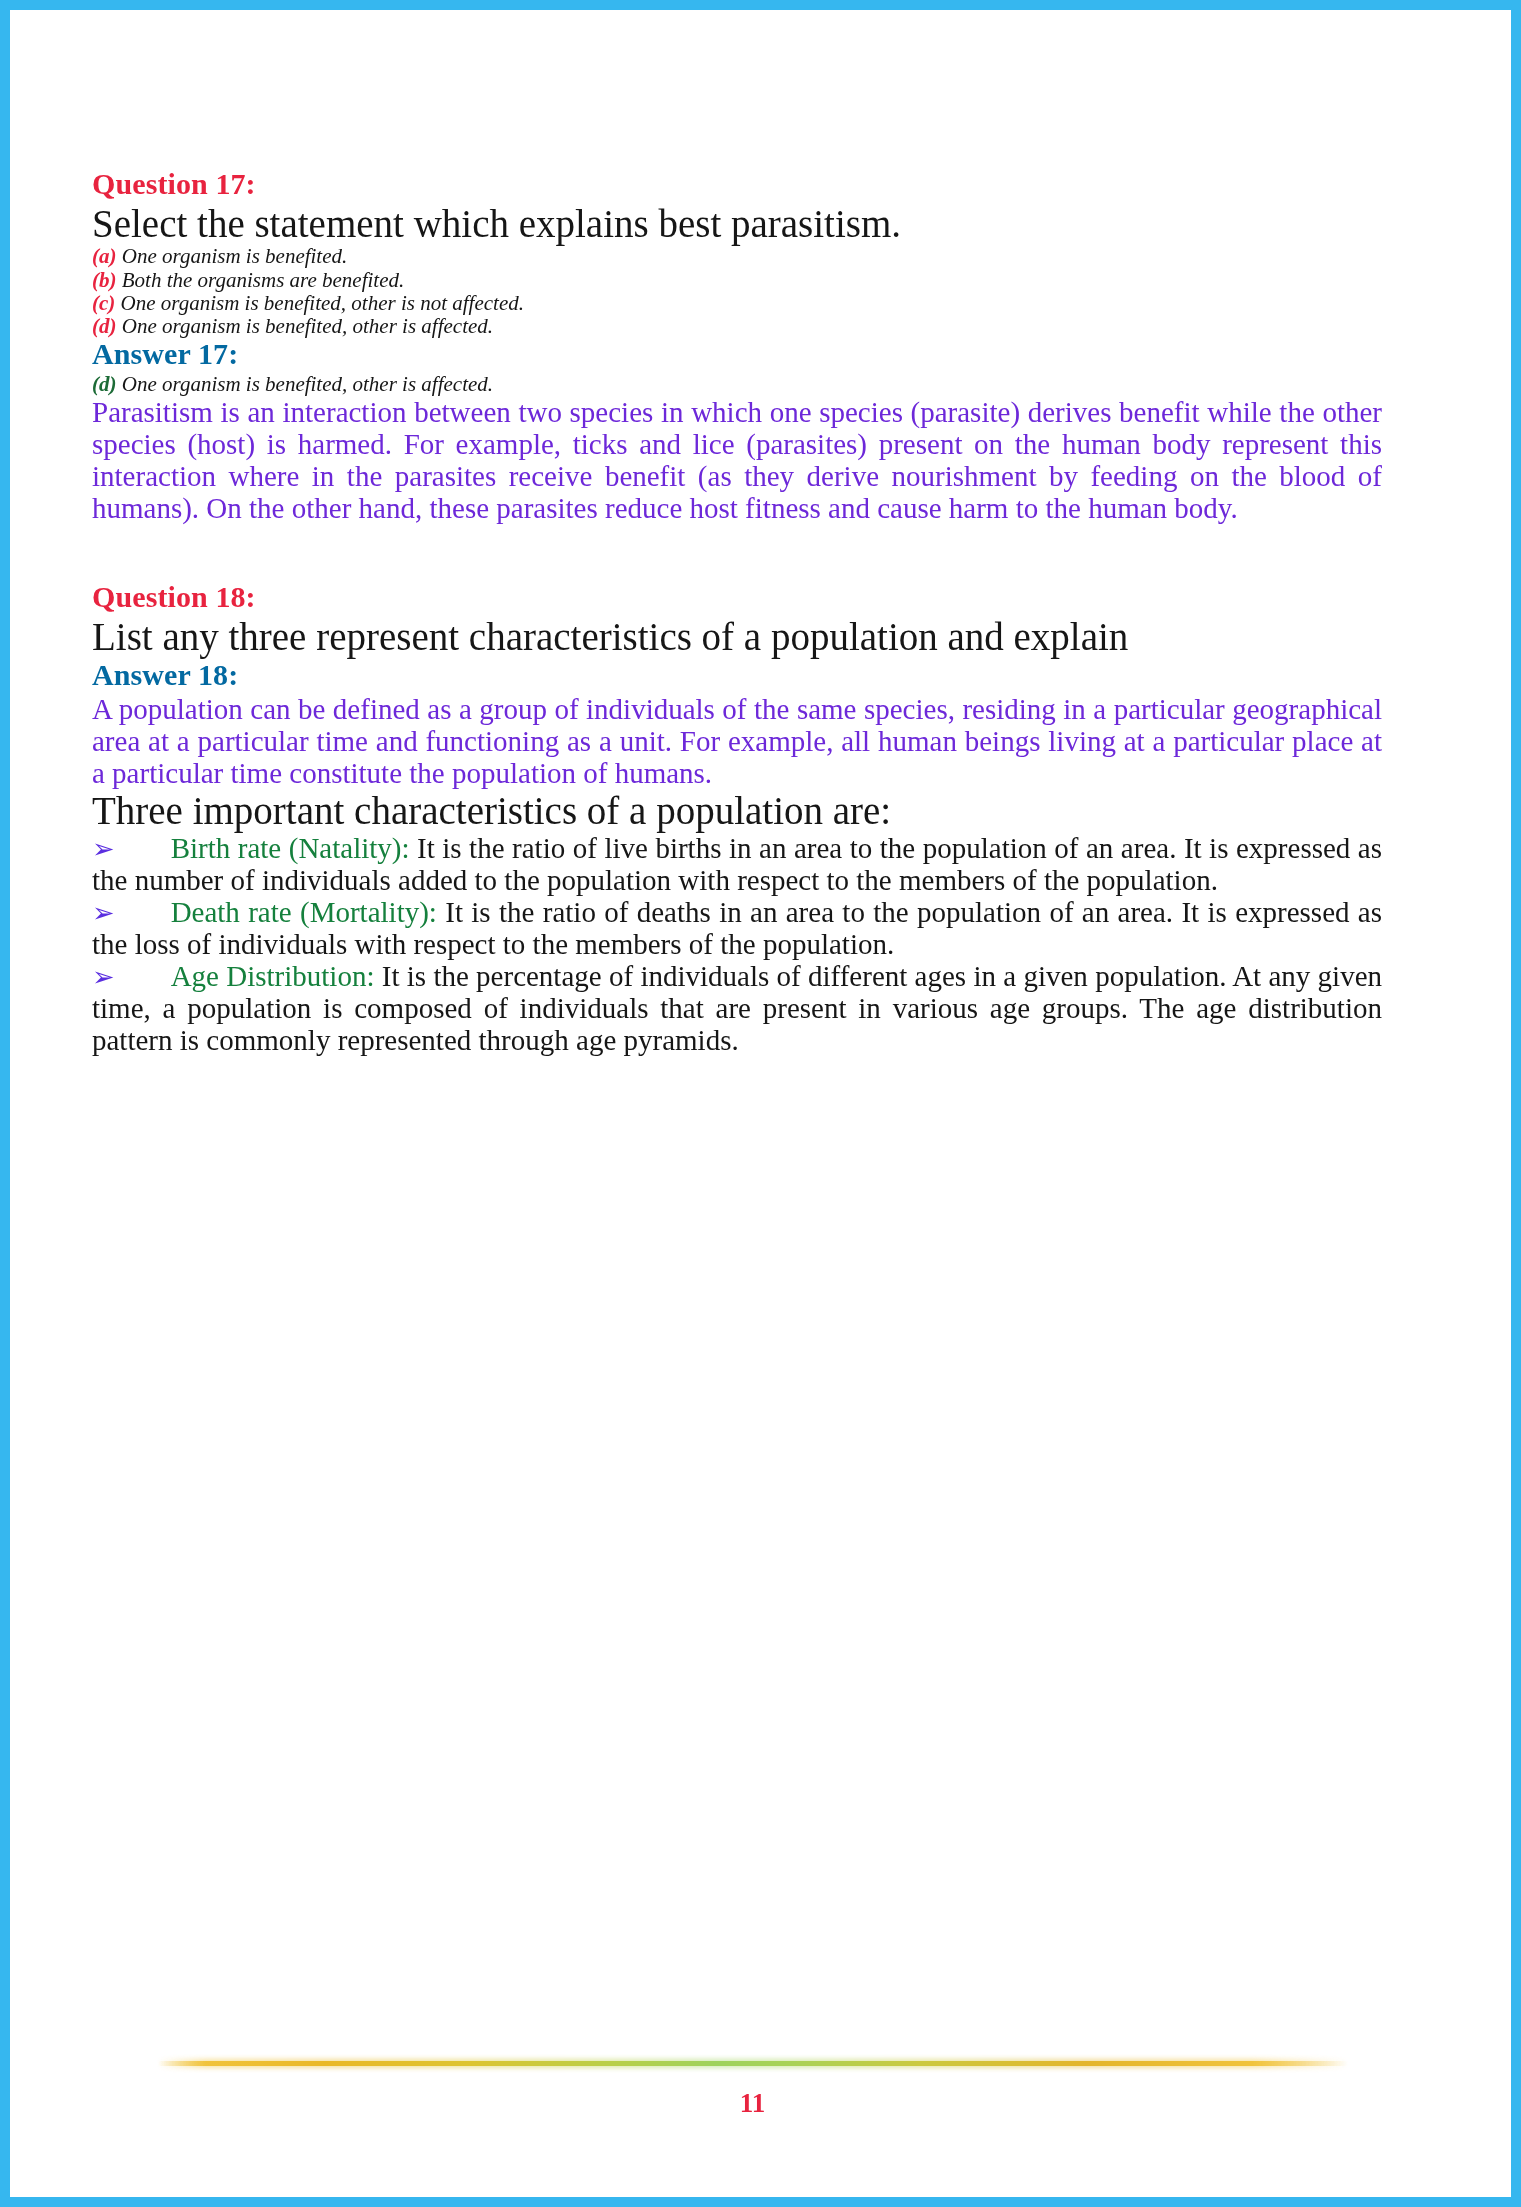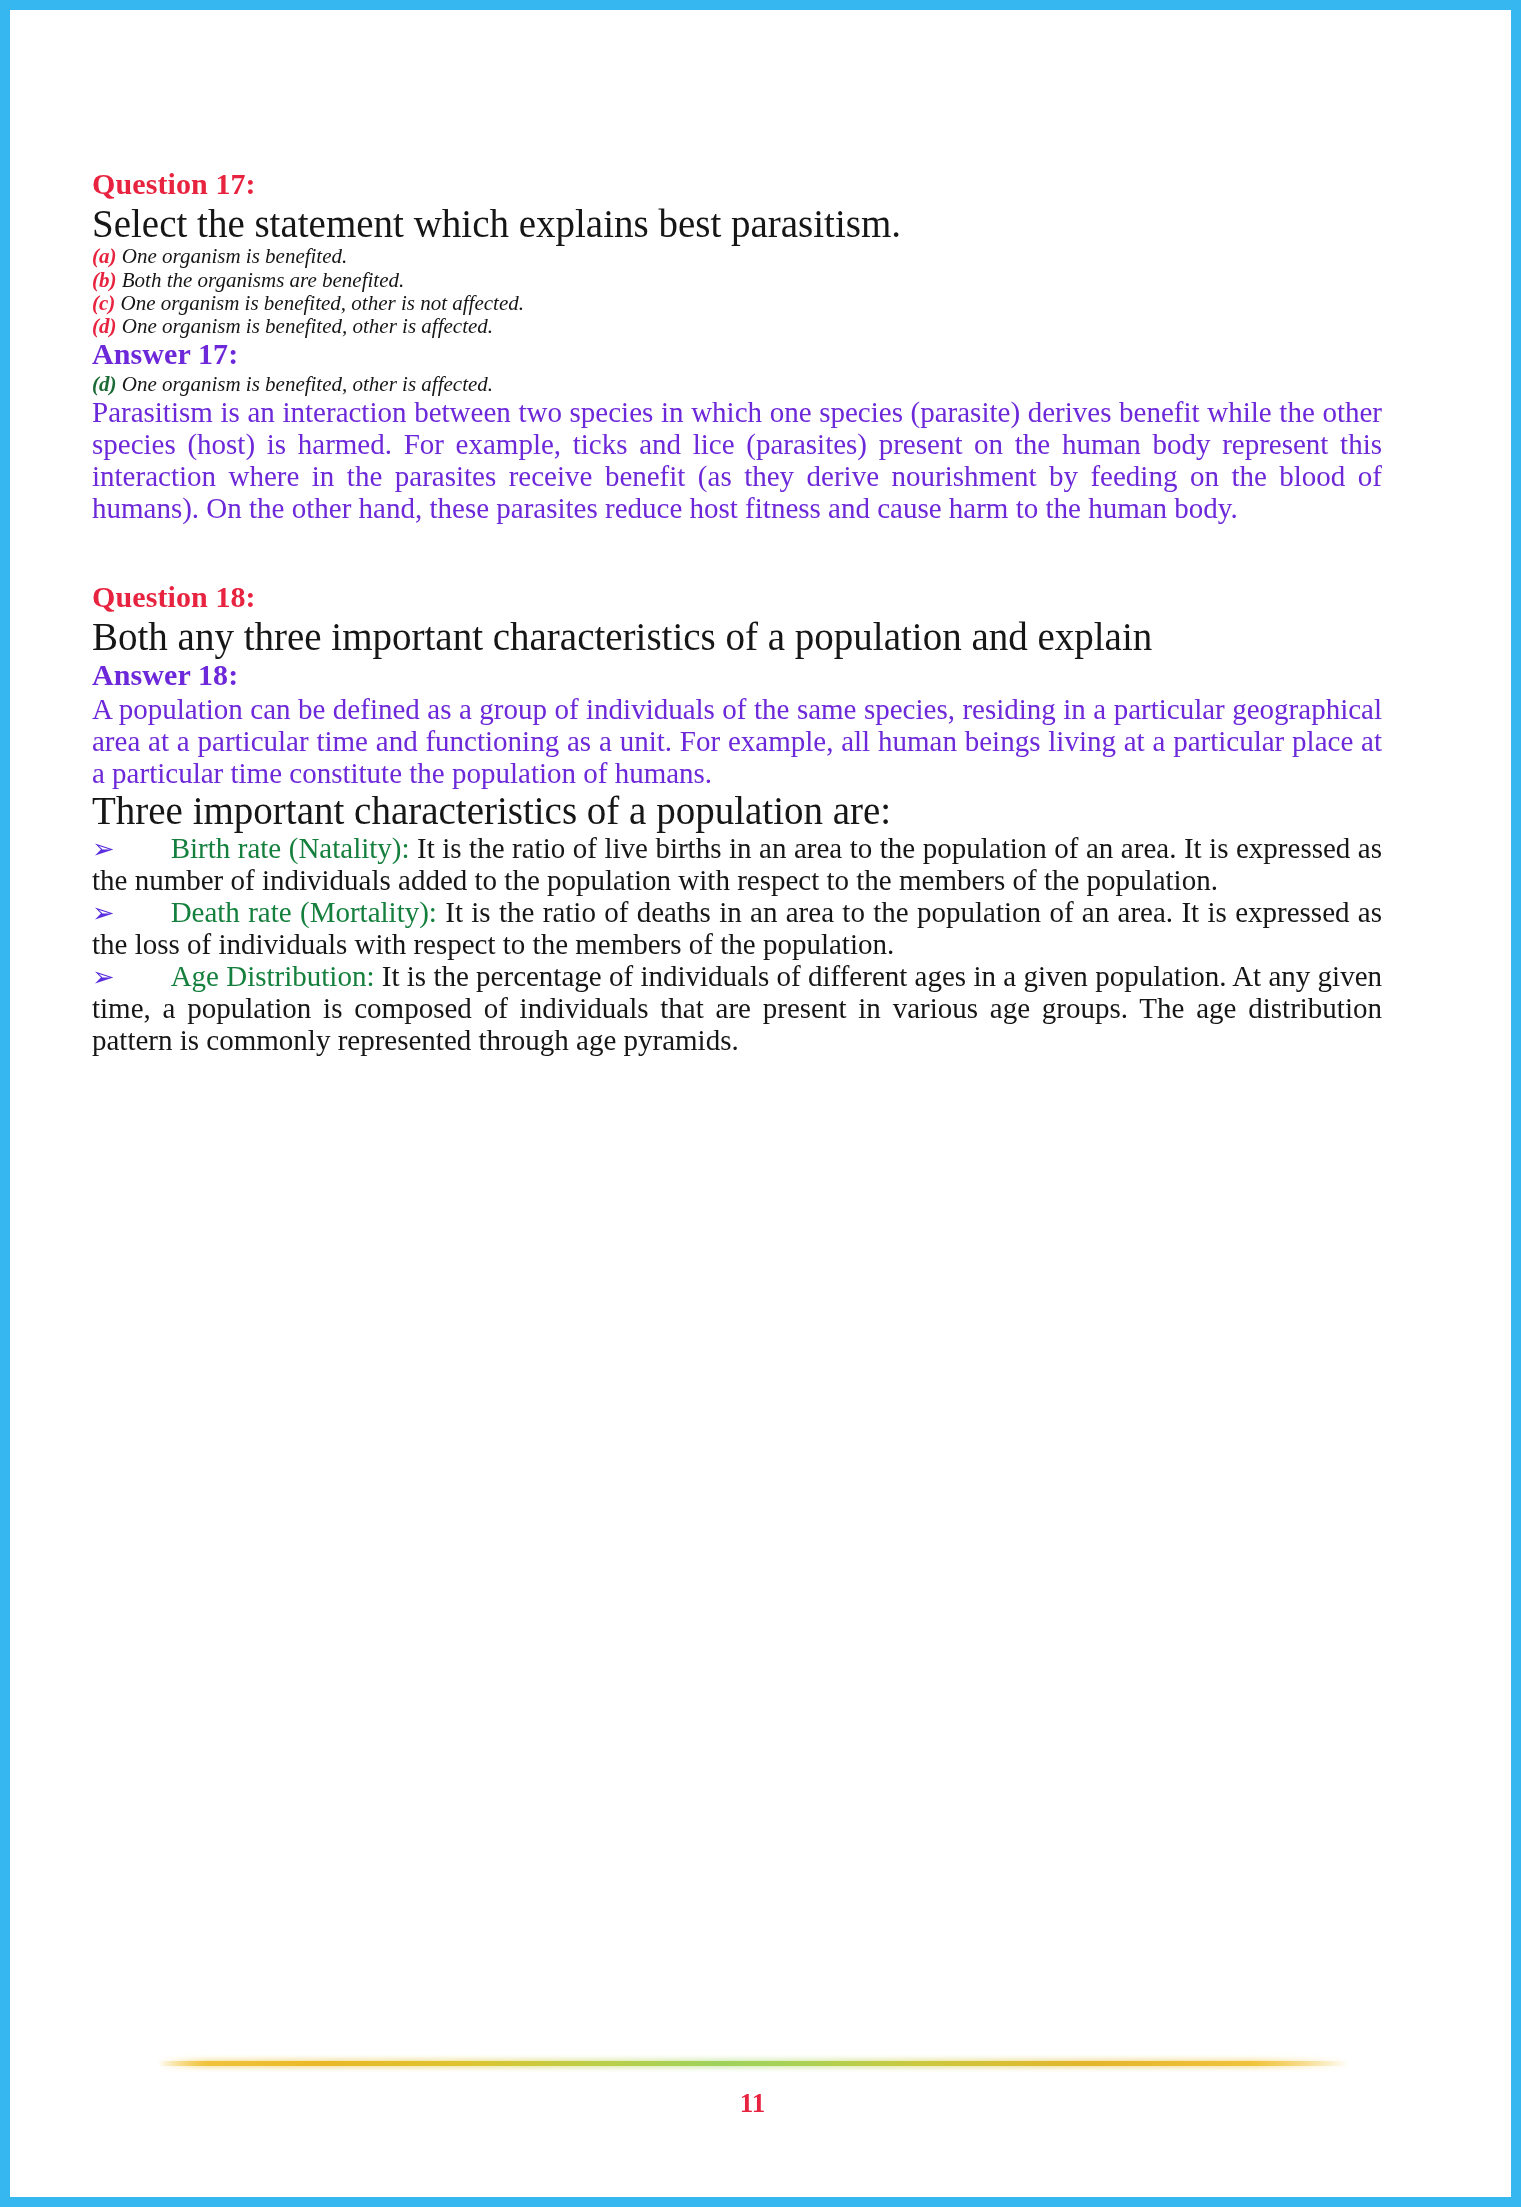--- a/index.html
+++ b/index.html
@@ -53,21 +53,21 @@
 
   
   .heading {
     font-size: 30px;
     font-weight: bold;
     line-height: 1.08;
     margin: 0 0 2px 0;
     letter-spacing: .1px;
   }
   .heading.q  { color: #e8233f; }
-  .heading.a  { color: #6d28d9; }
+  .heading.a  { color: #0369a1; }
 
   .line {
     font-size: 39px;
     line-height: 1.105;
     color: #161616;
     margin: 0;
     white-space: nowrap;
   }
 
   .para {
@@ -193,21 +193,21 @@
 
         <p class="para">Parasitism is an interaction between two species in which one species (parasite) derives benefit while the other species (host) is harmed. For example, ticks and lice (parasites) present on the human body represent this interaction where in the parasites receive benefit (as they derive nourishment by feeding on the blood of humans). On the other hand, these parasites reduce host fitness and cause harm to the human body.</p>
       </div>
 
       <div class="gap-section"></div>
 
       <div>
 
         <p class="heading q">Question 18:</p>
 
-        <p class="line">Both any three important characteristics of a population and explain</p>
+        <p class="line">List any three represent characteristics of a population and explain</p>
 
         <p class="heading a">Answer 18:</p>
 
         <p class="para">A population can be defined as a group of individuals of the same species, residing in a particular geographical area at a particular time and functioning as a unit. For example, all human beings living at a particular place at a particular time constitute the population of humans.</p>
 
         <p class="line">Three important characteristics of a population are:</p>
 
         <p class="bullet"><span class="arrow">➢</span><span class="tab"></span><span class="term">Birth rate (Natality):</span><span> It is the ratio of live births in an area to the population of an area. It is expressed as the number of individuals added to the population with respect to the members of the population.</span></p>
 
         <p class="bullet"><span class="arrow">➢</span><span class="tab"></span><span class="term">Death rate (Mortality):</span><span> It is the ratio of deaths in an area to the population of an area. It is expressed as the loss of individuals with respect to the members of the population.</span></p>

